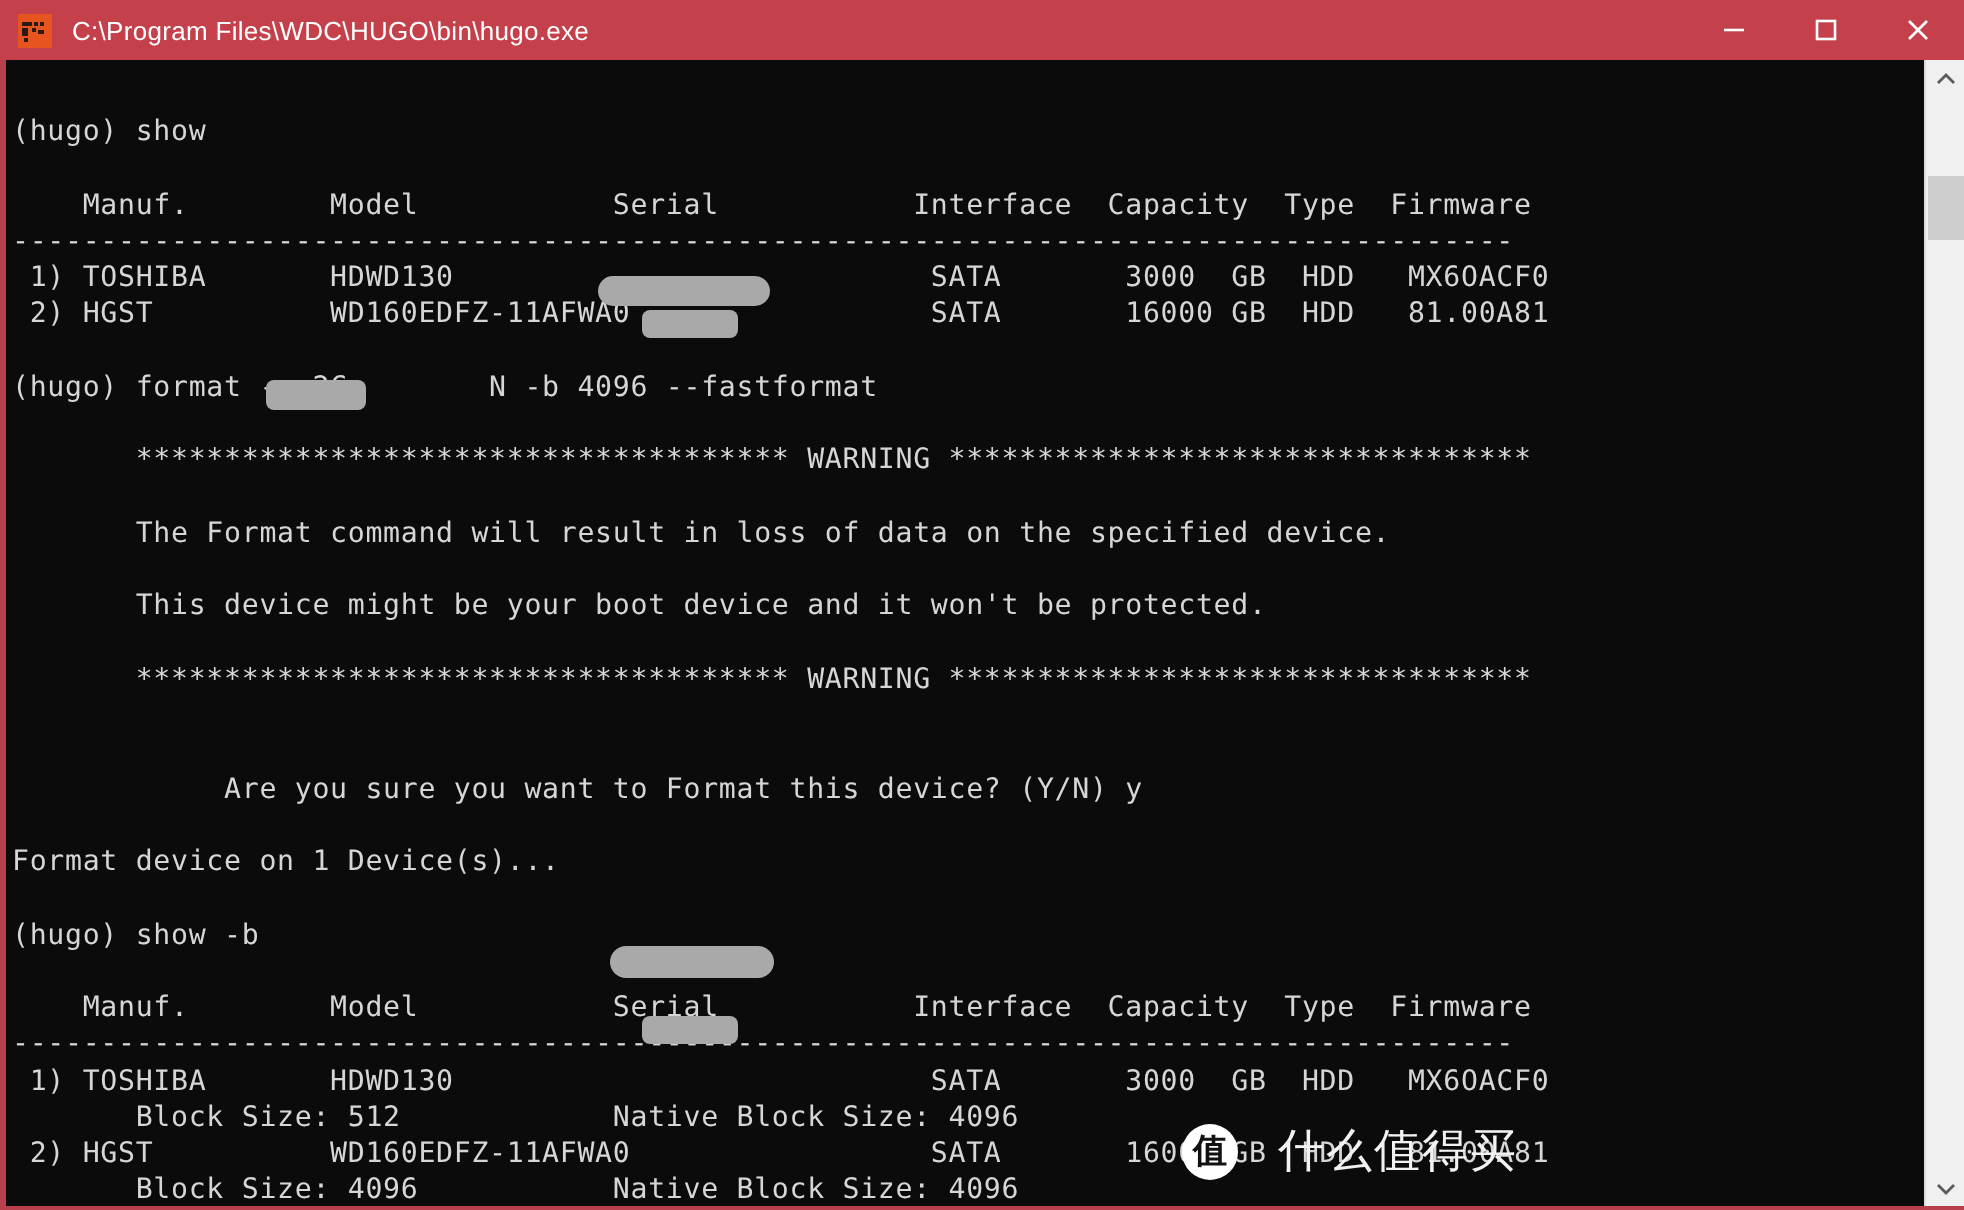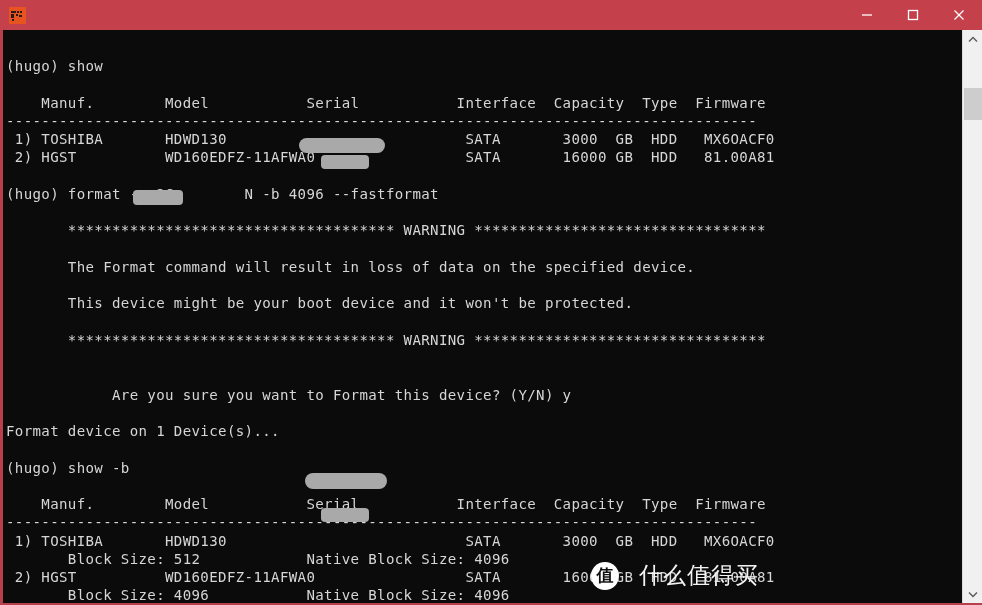--- a/index.html
+++ b/index.html
@@ -183,20 +183,21 @@
   <div id="titlebar">
     <div id="app-icon">
       <span class="px p1"></span>
         <span class="px p2"></span>
         <span class="px p3"></span>
       <span class="px p4"></span>
         <span class="px p5"></span>
         <span class="px p6"></span>
       <span class="px p7"></span>
     </div>
+    <div id="title-text">C:\Program Files\WDC\HUGO\bin\hugo.exe</div>
 
     <div id="win-controls">
       <div class="win-btn">
         <svg width="14" height="14" viewBox="0 0 14 14" aria-hidden="true">
           <line x1="2" y1="7" x2="12" y2="7" stroke="#ffffff" stroke-width="1.3"></line>
         </svg>
       </div>
       <div class="win-btn">
         <svg width="14" height="14" viewBox="0 0 14 14" aria-hidden="true">
           <rect x="2.5" y="2.5" width="9" height="9" fill="none" stroke="#ffffff" stroke-width="1.3"></rect>

